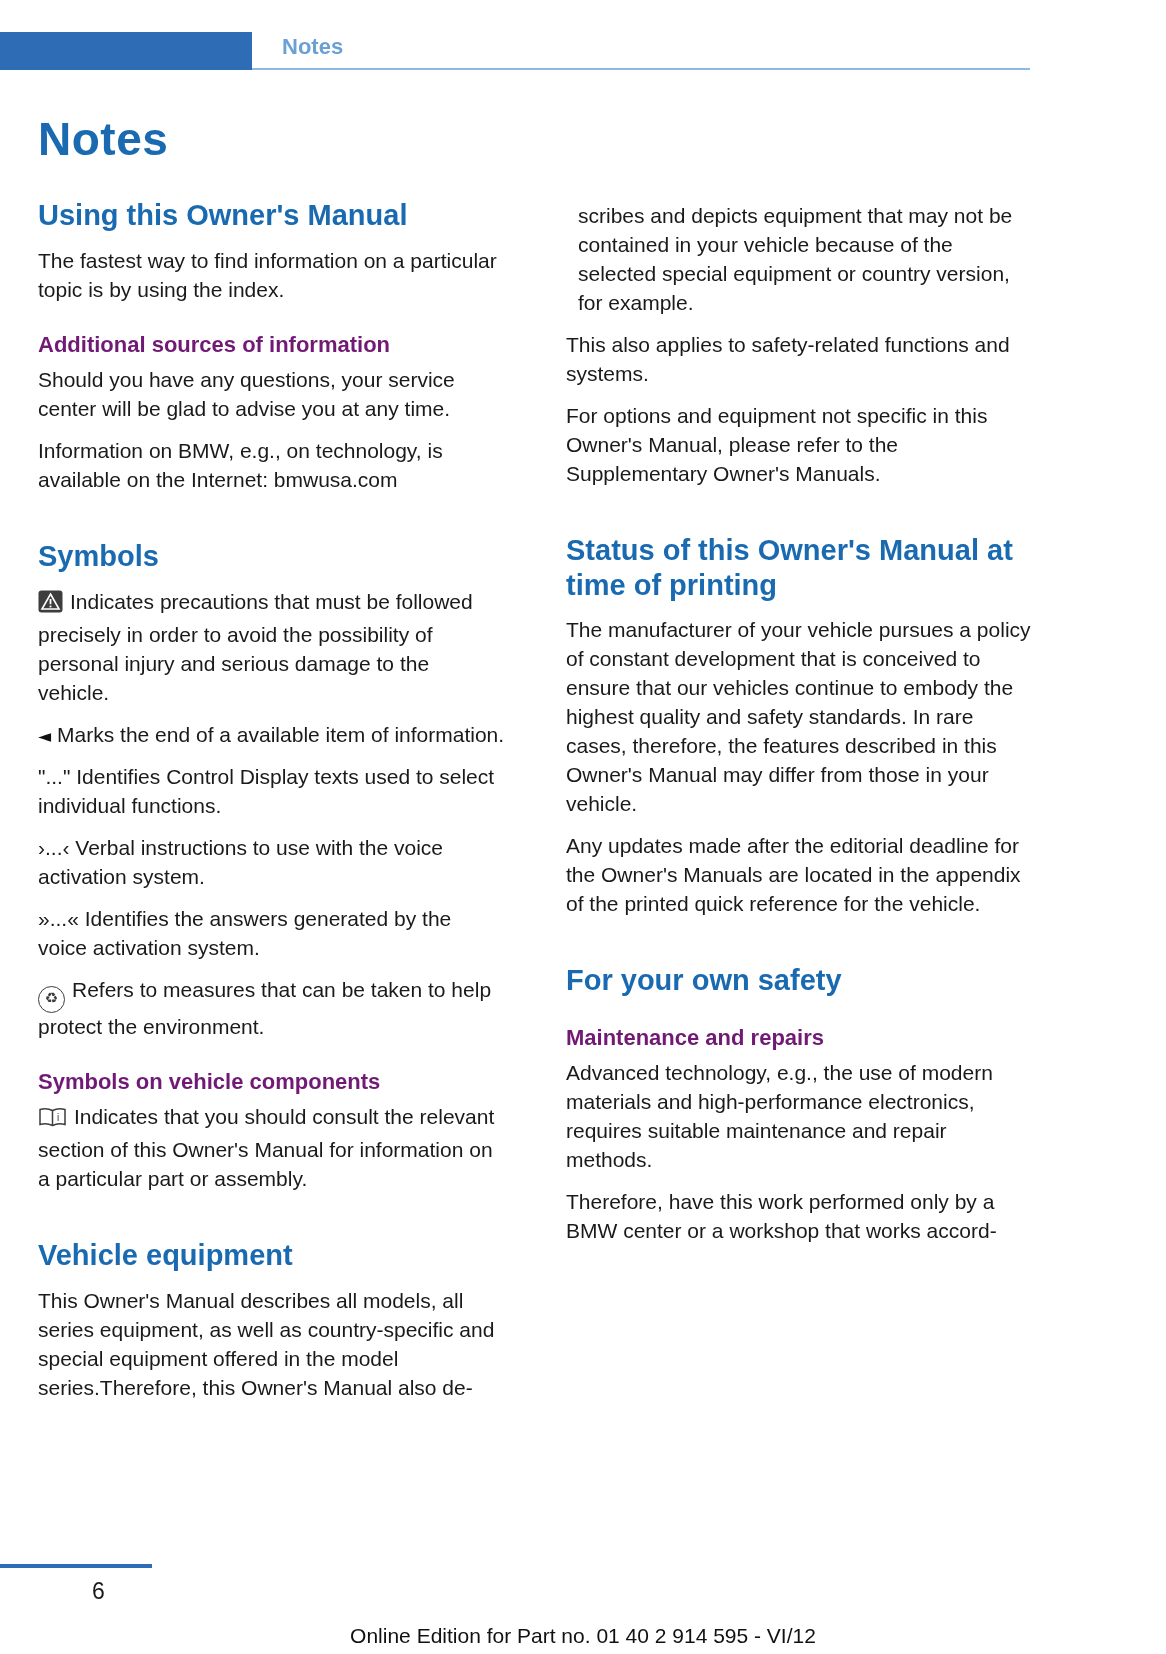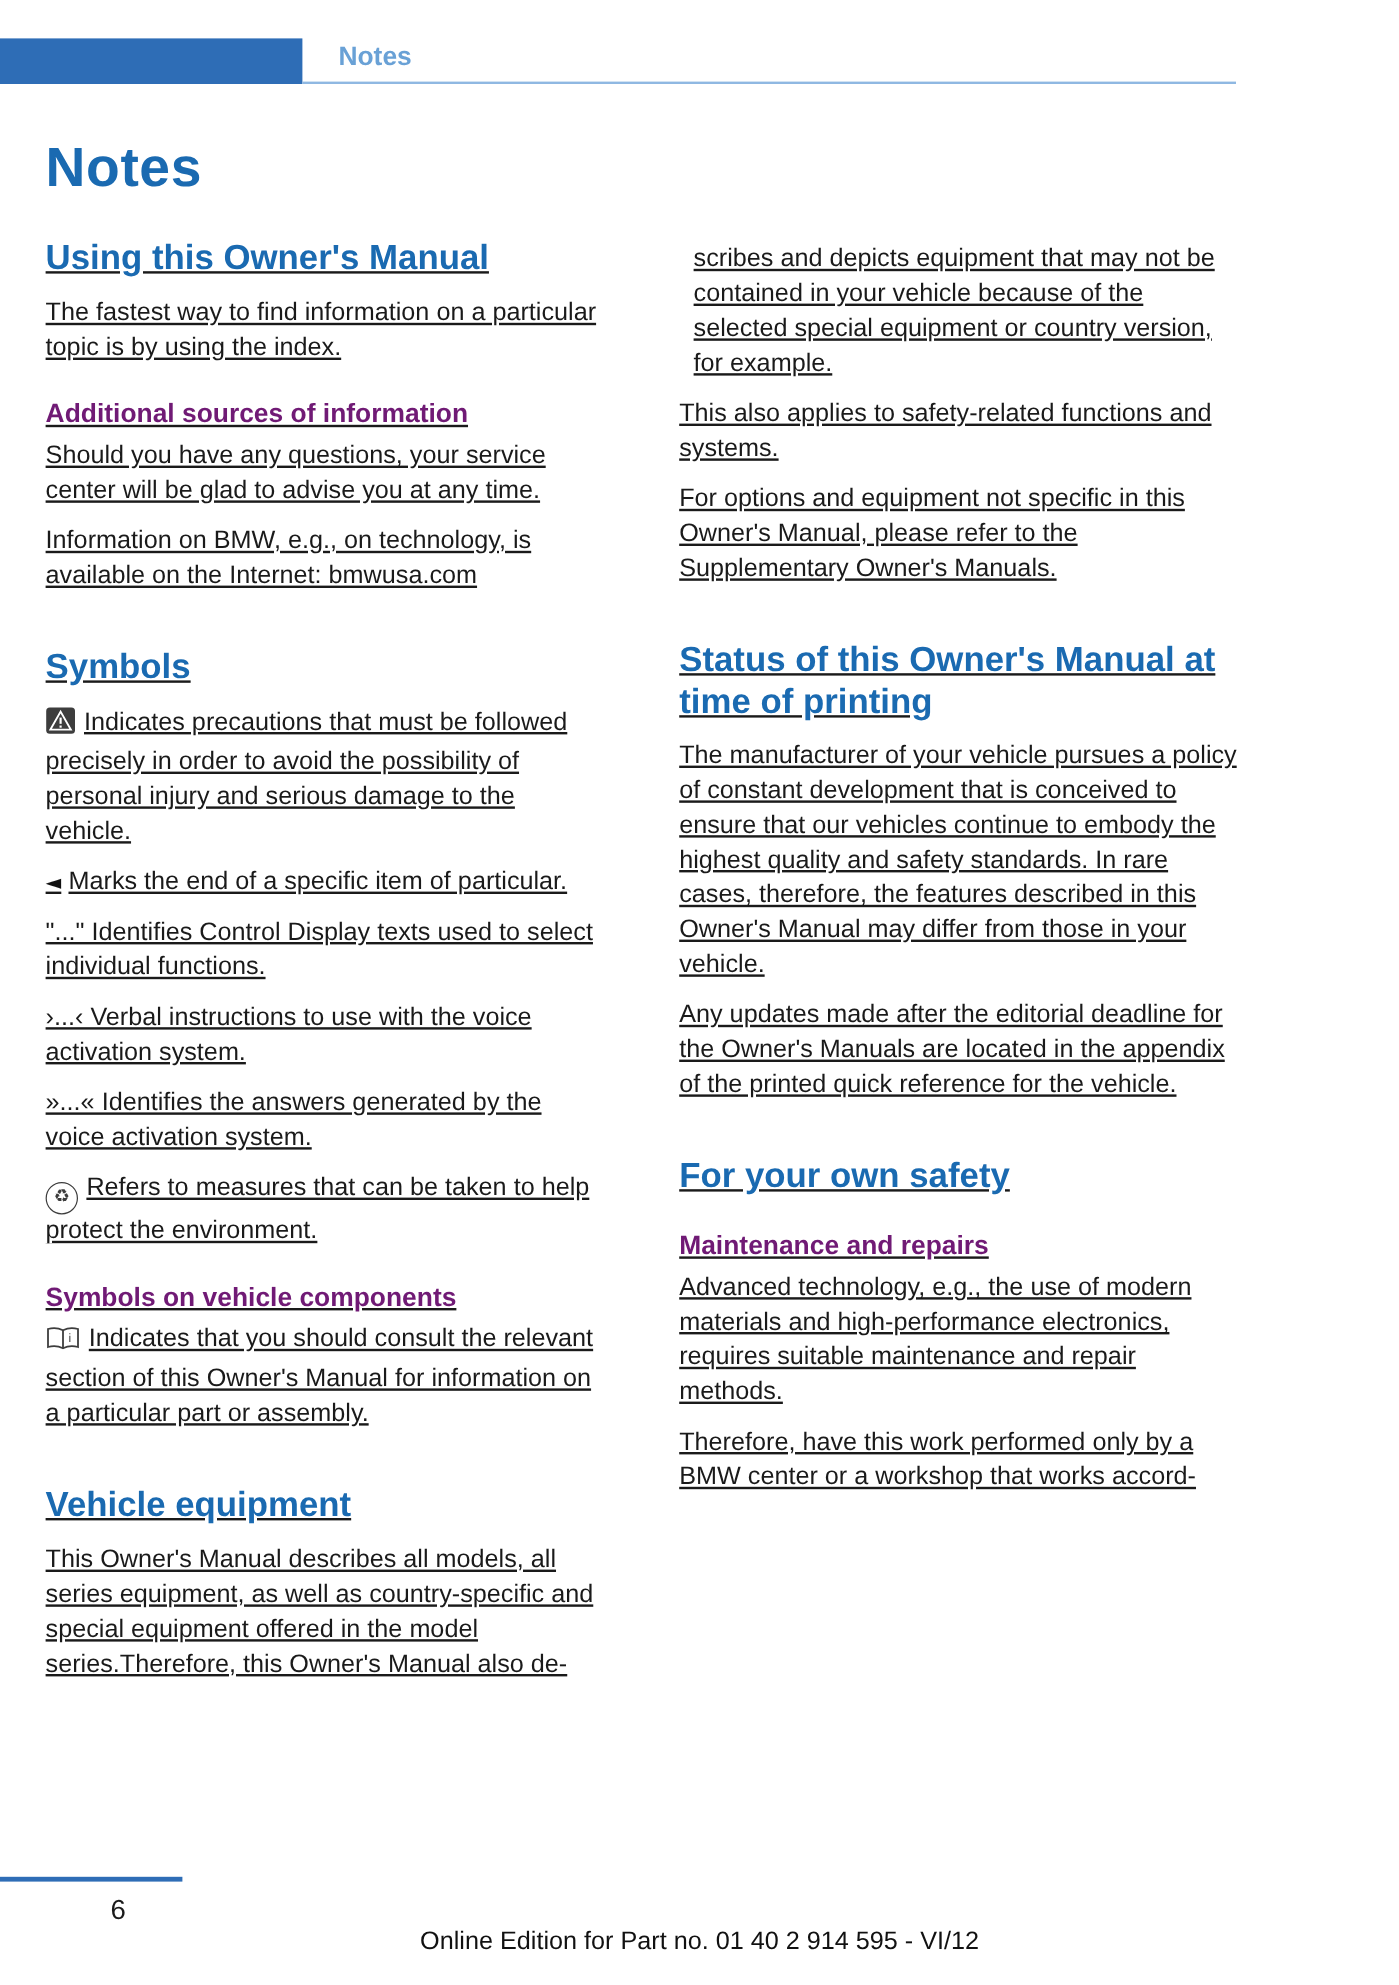--- a/index.html
+++ b/index.html
@@ -9,38 +9,38 @@
     color:#1a1a1a;overflow:hidden;
   }
   
   .pg-header{display:flex;align-items:flex-end;margin:30px 136px 0 0;height:40px;}
   .pg-header .bar{width:252px;height:38px;background:#2e6db6;}
   .pg-header .hdr-right{flex:1;border-bottom:2px solid #8fb8e2;padding:0 0 8px 30px;}
   .running-title{color:#69a1d6;font-weight:bold;font-size:22px;}
   
   h1{color:#1a6ab1;font-size:46px;font-weight:bold;margin:42px 0 14px 38px;letter-spacing:.5px;}
   
-  .content{display:flex;gap:60px;padding:0 0 0 38px;width:996px;text-decoration:underline;}
+  .content{display:flex;gap:60px;padding:0 0 0 38px;width:996px;}
   .col{width:478px;}
   h2{color:#1a6ab1;font-size:29px;font-weight:bold;line-height:1.2;margin:44px 0 14px 0;}
   .col h2:first-child{margin-top:18px;}
   h3{color:#701a75;font-size:22px;font-weight:bold;line-height:1.25;margin:26px 0 8px 0;}
   p{font-size:21px;line-height:1.38;margin:0 0 13px 0;}
   .icon{display:inline-block;vertical-align:-4px;margin-right:7px;}
   .recycle{
     display:inline-block;width:25px;height:25px;border:1.6px solid #3d3d3d;border-radius:50%;
     text-align:center;line-height:23px;font-size:15px;color:#3d3d3d;vertical-align:-6px;margin-right:7px;
     font-family:"DejaVu Sans",sans-serif;
   }
   .end-marker{color:#111;font-size:17px;margin-right:6px;font-family:"DejaVu Sans",sans-serif;}
   
   .pg-footer{position:absolute;left:0;bottom:0;width:100%;height:90px;}
   .footer-rule{width:152px;border-top:4px solid #2e6db6;}
   .page-number{font-size:23px;margin:10px 0 0 92px;}
-  .footer-line{position:absolute;bottom:24px;width:100%;text-align:center;font-size:21px;color:#111;}
+  .footer-line{position:absolute;bottom:6px;width:100%;text-align:center;font-size:21px;color:#111;}
 </style>
 </head>
 <body>
 
 <header class="pg-header">
   <div class="bar"></div>
   <div class="hdr-right">
     <span class="running-title">Notes</span>
   </div>
 </header>
@@ -63,21 +63,21 @@
     <p>
       <span class="icon"><svg width="25" height="23" viewBox="0 0 25 23">
             <rect x="0.5" y="0.5" width="24" height="22" rx="3" fill="#3d3d3d"></rect>
             <path d="M12.5 4 L21 19 H4 Z" fill="none" stroke="#ffffff" stroke-width="1.6"></path>
             <rect x="11.6" y="9" width="1.8" height="5.2" fill="#ffffff"></rect>
             <rect x="11.6" y="15.6" width="1.8" height="1.8" fill="#ffffff"></rect>
           </svg></span><span>Indicates precautions that must be followed precisely in order to avoid the possibility of personal injury and serious damage to the vehicle.</span>
     </p>
 
     <p>
-      <span class="end-marker">◄</span><span>Marks the end of a specific item of particular.</span>
+      <span class="end-marker">◄</span><span>Marks the end of a available item of information.</span>
     </p>
 
     <p>"..." Identifies Control Display texts used to select individual functions.</p>
     <p>›...‹ Verbal instructions to use with the voice activation system.</p>
     <p>»...« Identifies the answers generated by the voice activation system.</p>
 
     <p>
       <span class="recycle">♻</span><span>Refers to measures that can be taken to help protect the environment.</span>
     </p>
 

